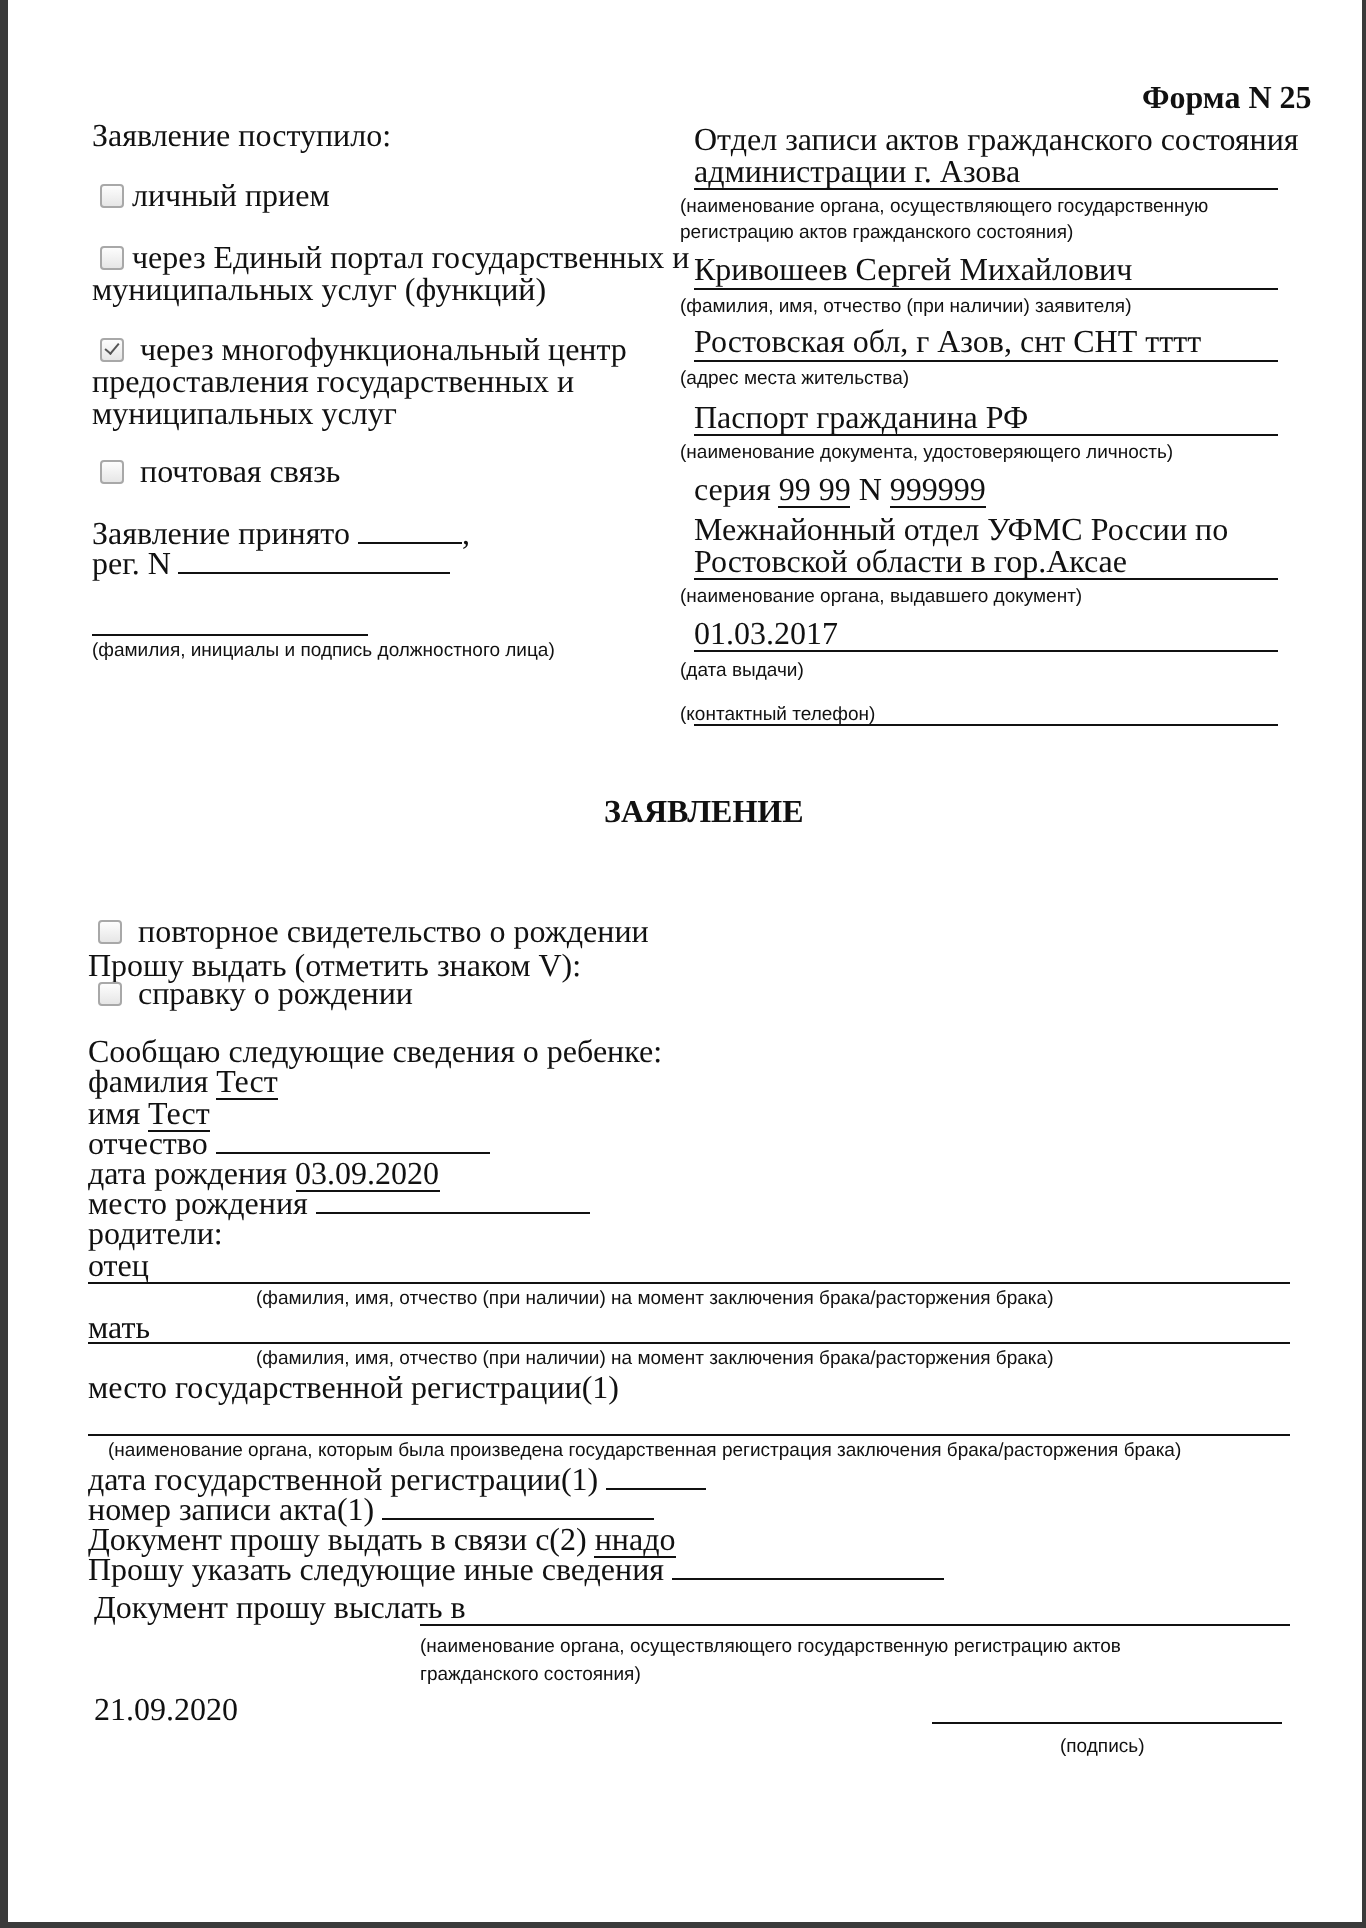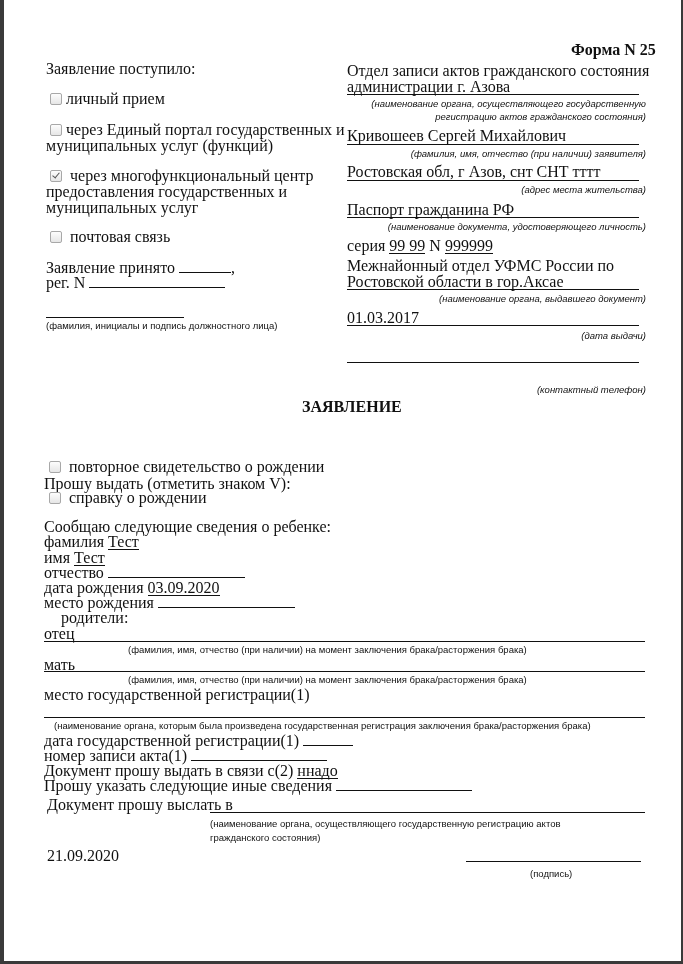--- a/index.html
+++ b/index.html
@@ -16,21 +16,21 @@
   .bold { font-weight:bold; }
   .line { position:absolute; border-bottom:1px solid #111; height:0; }
   .cb {
     display:inline-block; width:10px; height:10px; border:1px solid #a8a8a8; border-radius:2px;
     background:linear-gradient(#fdfdfd,#e6e6e6); vertical-align:-1px; margin-right:4px; position:relative;
   }
   .cb.checked::after {
     content:""; position:absolute; left:3px; top:0px; width:3px; height:6px;
     border:solid #555; border-width:0 1.5px 1.5px 0; transform:rotate(40deg);
   }
-  .center { text-align:right;font-style:italic; }
+  .center { text-align:left; }
   .fill { display:inline-block; border-bottom:1px solid #111; line-height:14px; }
 </style>
 </head>
 <body>
 
 <div class="page">
 
   <div class="abs t13 bold" style="left:567px; top:42px;">Форма N 25</div>
 
   <div class="abs t13" style="left:42px; top:61px;">Заявление поступило:</div>
@@ -94,21 +94,21 @@
   <div class="abs t13" style="left:343px; top:258px;">Межнайонный отдел УФМС России по</div>
   <div class="abs t13" style="left:343px; top:274px;">Ростовской области в гор.Аксае</div>
   <div class="line" style="left:343px; top:289px; width:292px;"></div>
   <div class="abs cap center" style="left:336px; top:293px; width:306px;">(наименование органа, выдавшего документ)</div>
 
   <div class="abs t13" style="left:343px; top:310px;">01.03.2017</div>
   <div class="line" style="left:343px; top:325px; width:292px;"></div>
   <div class="abs cap center" style="left:336px; top:330px; width:306px;">(дата выдачи)</div>
 
   <div class="line" style="left:343px; top:362px; width:292px;"></div>
-  <div class="abs cap center" style="left:336px; top:384px; width:306px;">(контактный телефон)</div>
+  <div class="abs cap center" style="left:336px; top:352px; width:306px;">(контактный телефон)</div>
 
   <div class="abs t13 bold" style="left:298px; top:399px;">ЗАЯВЛЕНИЕ</div>
   <div class="abs t13" style="left:40px; top:428px;margin-top:48px;">Прошу выдать (отметить знаком V):</div>
 
   <div class="abs t13" style="left:45px; top:459px;">
     <span class="cb"></span> <span>повторное свидетельство о рождении</span>
   </div>
   <div class="abs t13" style="left:45px; top:490px;">
     <span class="cb"></span> <span>справку о рождении</span>
   </div>
@@ -128,21 +128,21 @@
     <span class="fill" style="width:137px;"></span>
   </div>
   <div class="abs t13" style="left:40px; top:580px;">
     <span>дата рождения</span>
     <span class="fill">03.09.2020</span>
   </div>
   <div class="abs t13" style="left:40px; top:595px;">
     <span>место рождения</span>
     <span class="fill" style="width:137px;"></span>
   </div>
-  <div class="abs t13" style="left:40px; top:610px;margin-left:17px;">родители:</div>
+  <div class="abs t13" style="left:40px; top:610px;">родители:</div>
 
   <div class="abs t13" style="left:40px; top:626px;">отец</div>
   <div class="line" style="left:40px; top:641px; width:601px;"></div>
   <div class="abs cap" style="left:124px; top:644px;">(фамилия, имя, отчество (при наличии) на момент заключения брака/расторжения брака)</div>
 
   <div class="abs t13" style="left:40px; top:657px;">мать</div>
   <div class="line" style="left:40px; top:671px; width:601px;"></div>
   <div class="abs cap" style="left:124px; top:674px;">(фамилия, имя, отчество (при наличии) на момент заключения брака/расторжения брака)</div>
 
   <div class="abs t13" style="left:40px; top:687px;">место государственной регистрации(1)</div>

